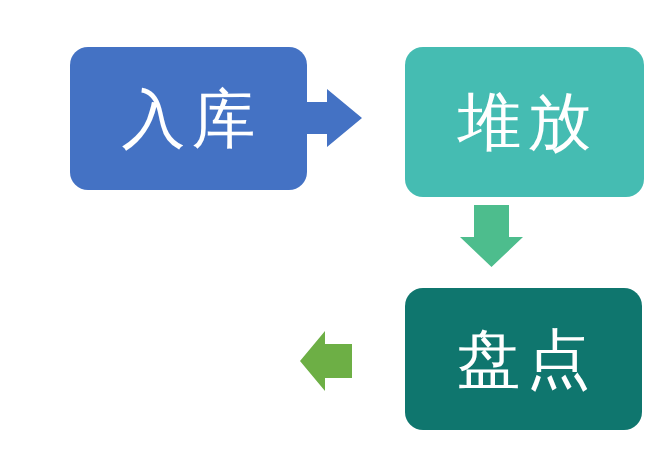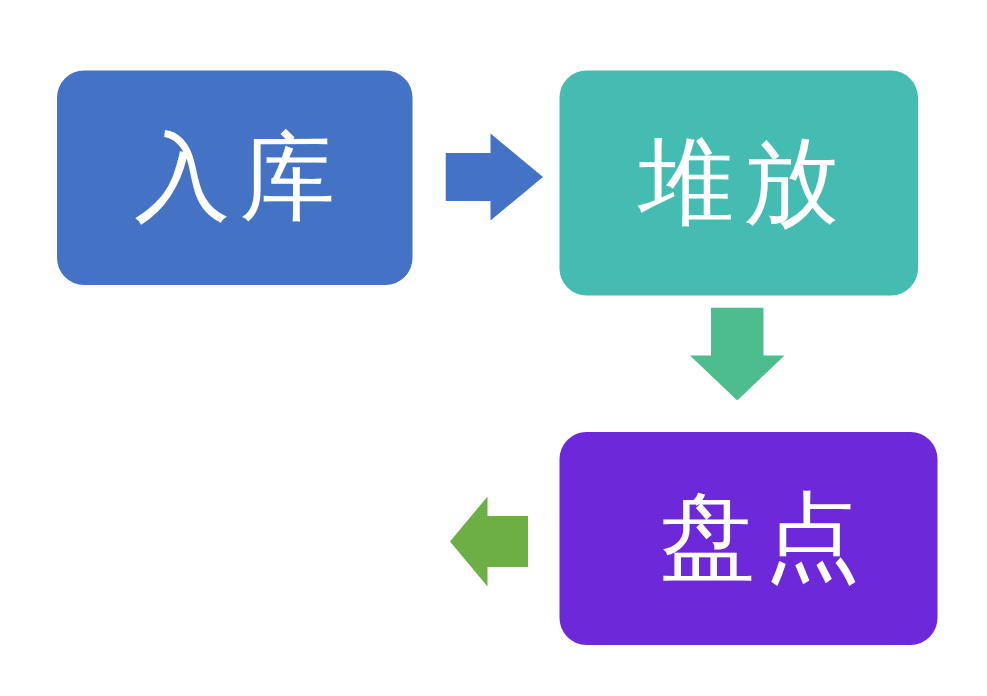--- a/index.html
+++ b/index.html
@@ -14,20 +14,21 @@
     background: #ffffff;
     overflow: hidden;
     font-family: "DejaVu Serif", "Liberation Serif", serif;
   }
   .flow-box {
     position: absolute;
     border-radius: 18px;
     display: flex;
     align-items: center;
     justify-content: center;
+    margin-left: 32px;
   }
   .box-label {
     color: #ffffff;
     font-size: 64px;
     line-height: 1;
     letter-spacing: 6px;
     margin-right: -6px; 
     white-space: nowrap;
     user-select: none;
   }
@@ -50,21 +51,21 @@
 <div class="canvas">
 
   <div class="flow-box box-inbound" style="background-color: rgb(68, 114, 196);">
     <span class="box-label">入库</span>
   </div>
 
   <div class="flow-box box-stacking" style="background-color: rgb(69, 188, 178);">
     <span class="box-label">堆放</span>
   </div>
 
-  <div class="flow-box box-stocktake" style="background-color: #6d28d9; padding-left: 15px;">
+  <div class="flow-box box-stocktake" style="background-color: #0f766e;">
     <span class="box-label">盘点</span>
   </div>
 
 
   <svg class="arrow arrow-right" viewBox="0 0 65 58">
     <polygon points="0,13 30,13 30,0 65,29 30,58 30,45 0,45" fill="#4472c4"></polygon>
   </svg>
 
   <svg class="arrow arrow-down" viewBox="0 0 63 62">
     <polygon points="14,0 49,0 49,32 63,32 31.5,62 0,32 14,32" fill="#4dbd8d"></polygon>

